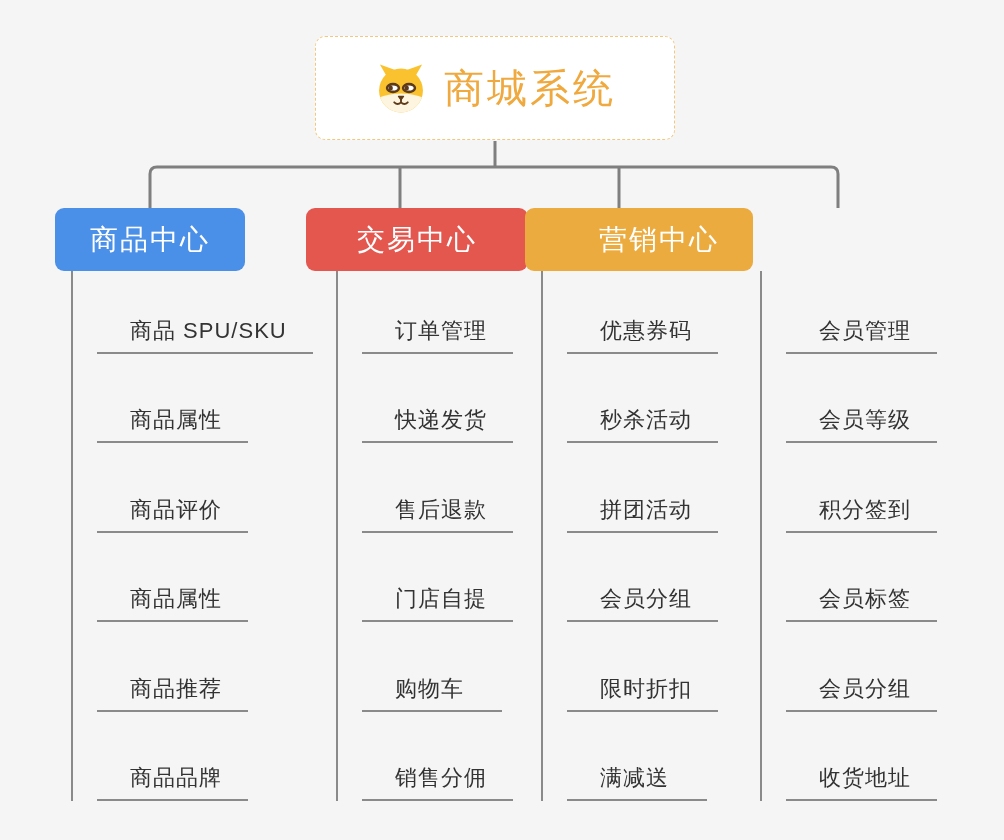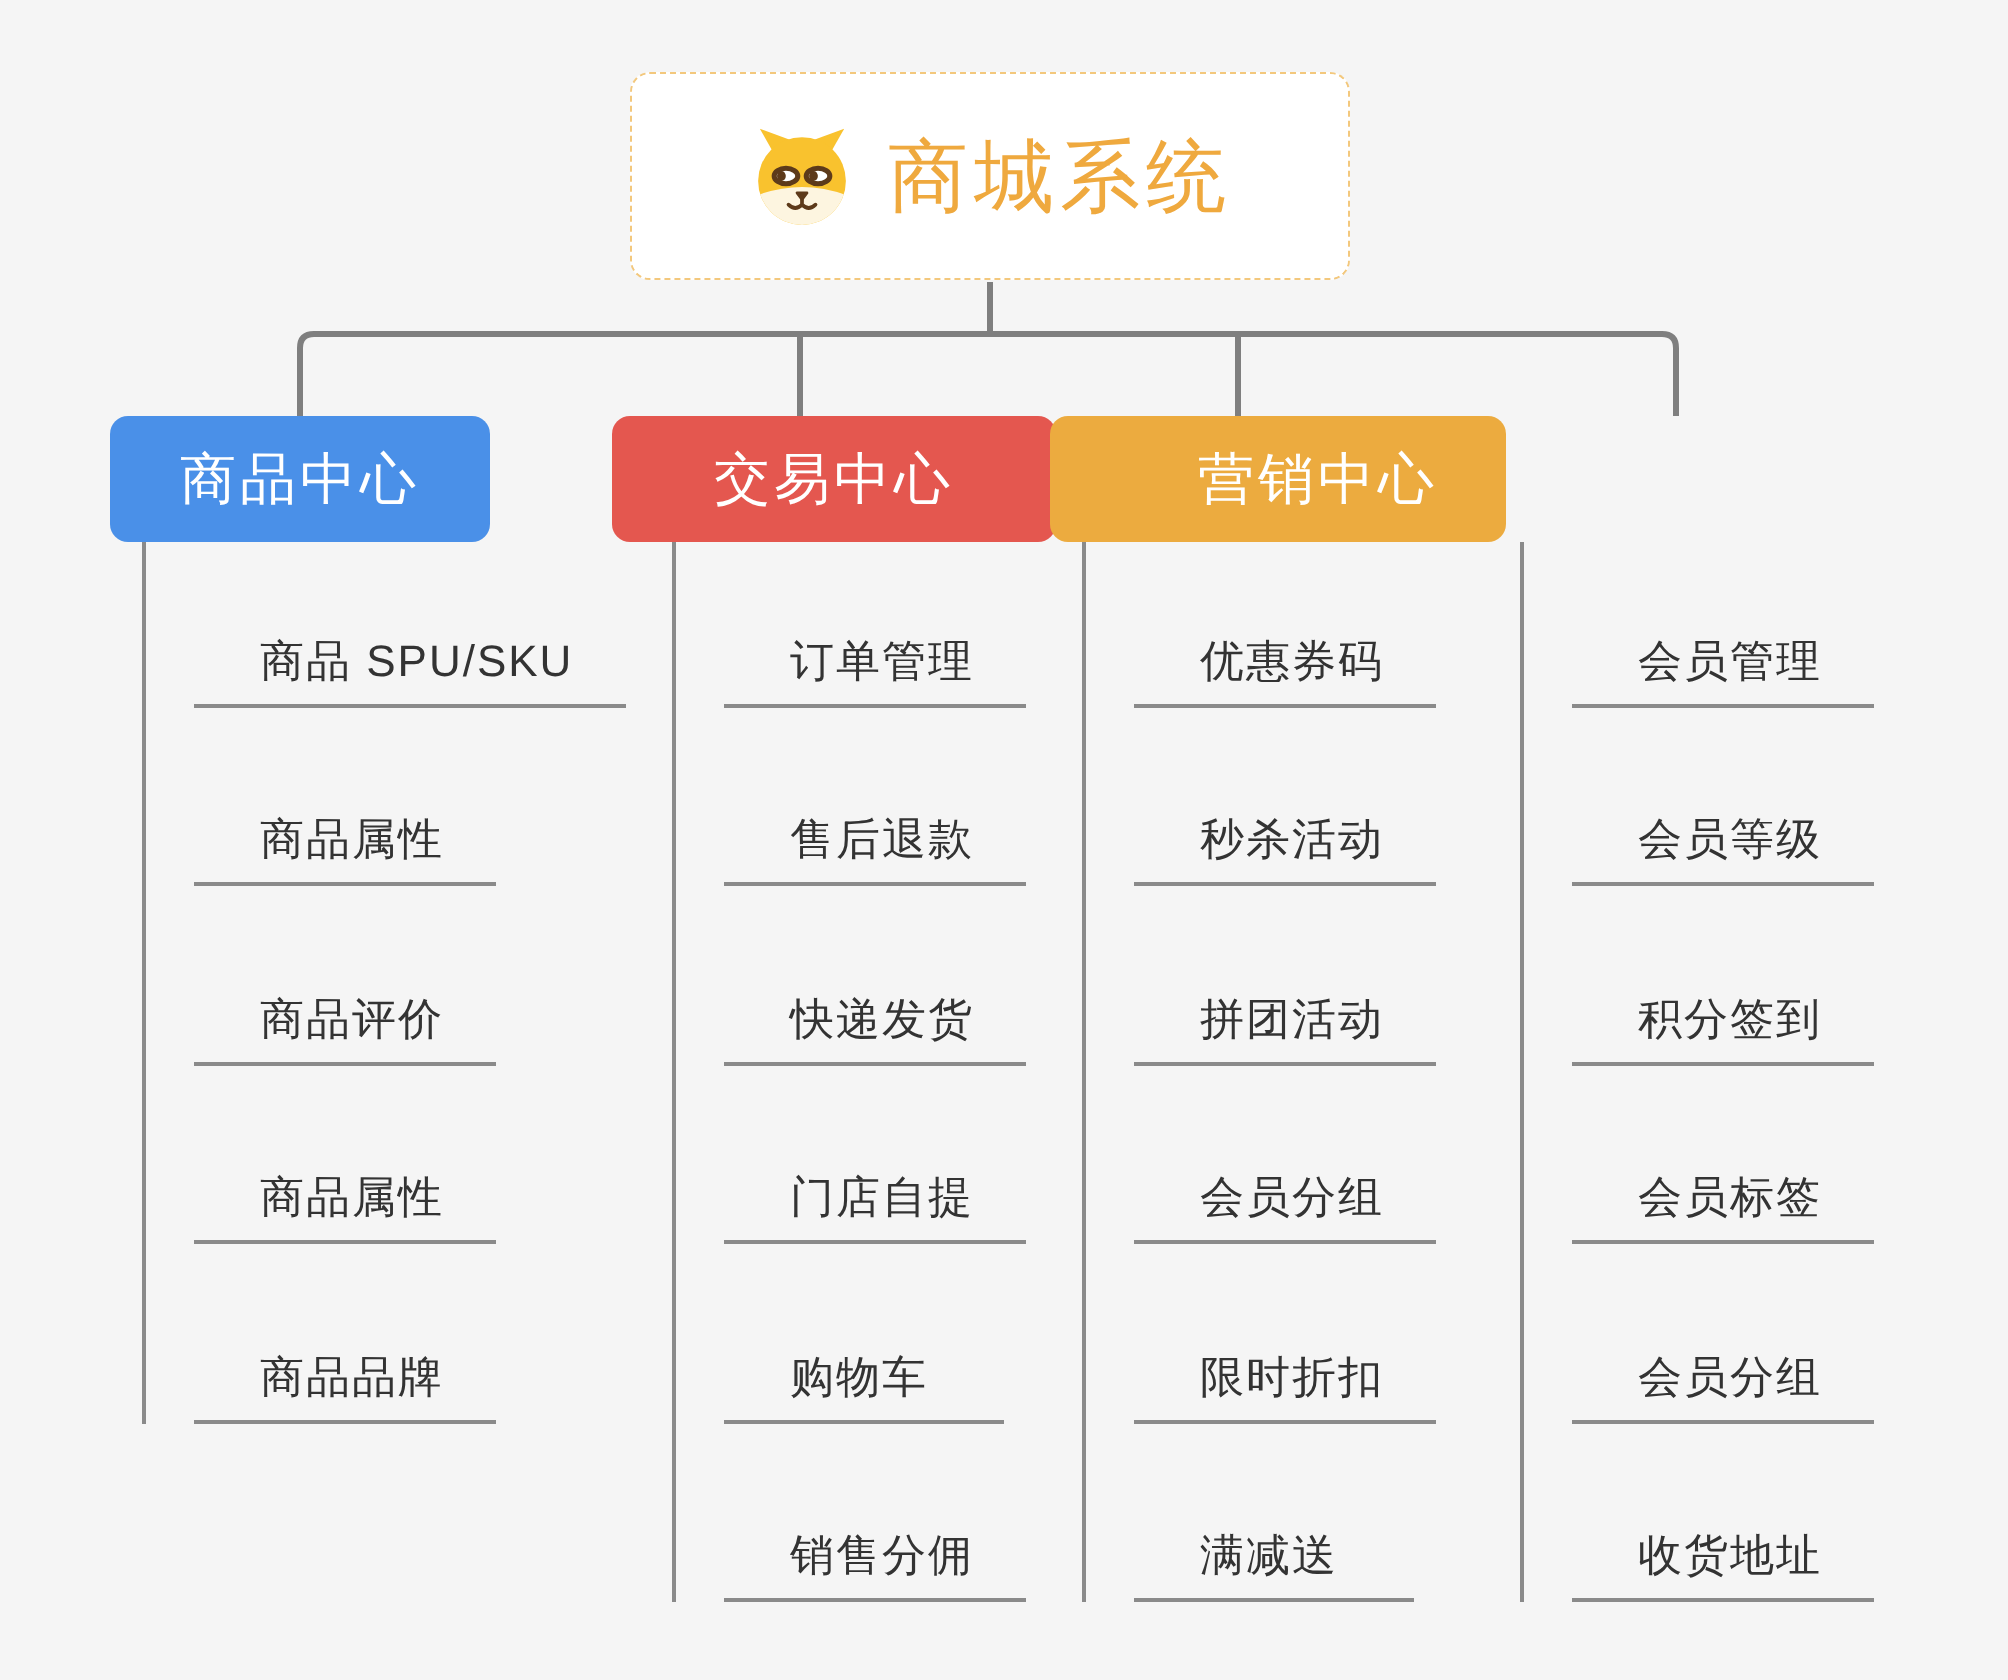--- a/index.html
+++ b/index.html
@@ -87,26 +87,27 @@
   </div>
   <div class="branch b3" style="background-color: rgb(236, 171, 63);">
     <span>营销中心</span>
   </div>
 
   <div class="col c1">
       <div class="leaf">商品 SPU/SKU</div>
       <div class="leaf">商品属性</div>
       <div class="leaf">商品评价</div>
       <div class="leaf">商品属性</div>
+      <div class="leaf">商品推荐</div>
       <div class="leaf">商品品牌</div>
     </div>
   <div class="col c2">
       <div class="leaf">订单管理</div>
+      <div class="leaf">快递发货</div>
       <div class="leaf">售后退款</div>
-      <div class="leaf">快递发货</div>
       <div class="leaf">门店自提</div>
       <div class="leaf">购物车</div>
       <div class="leaf">销售分佣</div>
     </div>
   <div class="col c3">
       <div class="leaf">优惠券码</div>
       <div class="leaf">秒杀活动</div>
       <div class="leaf">拼团活动</div>
       <div class="leaf">会员分组</div>
       <div class="leaf">限时折扣</div>

